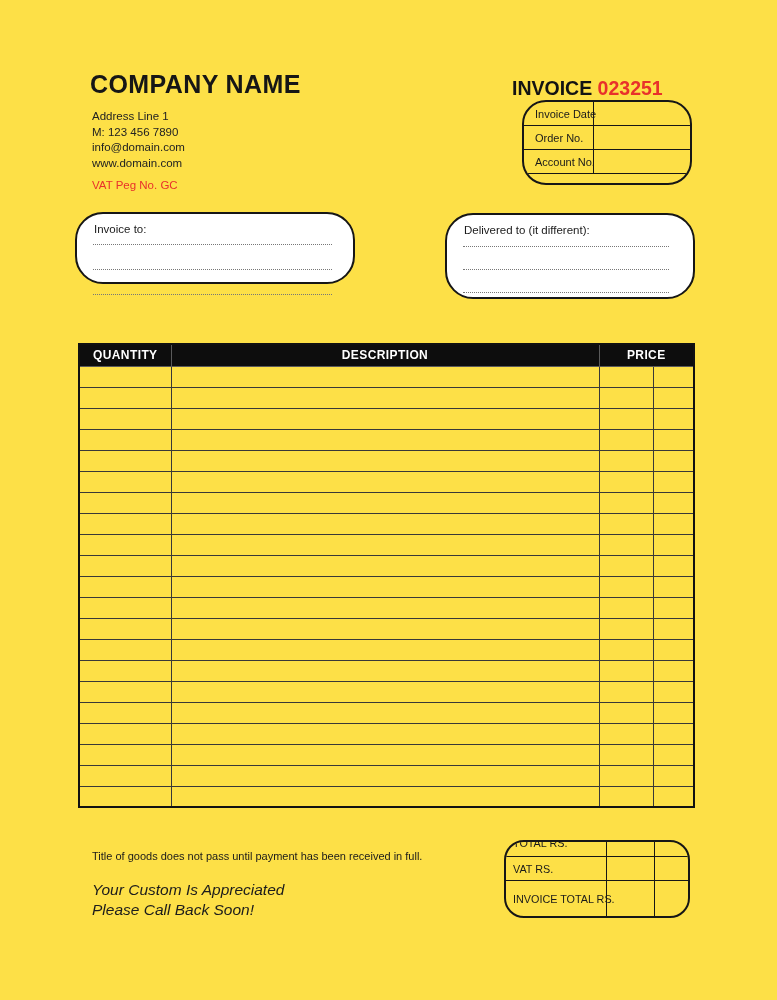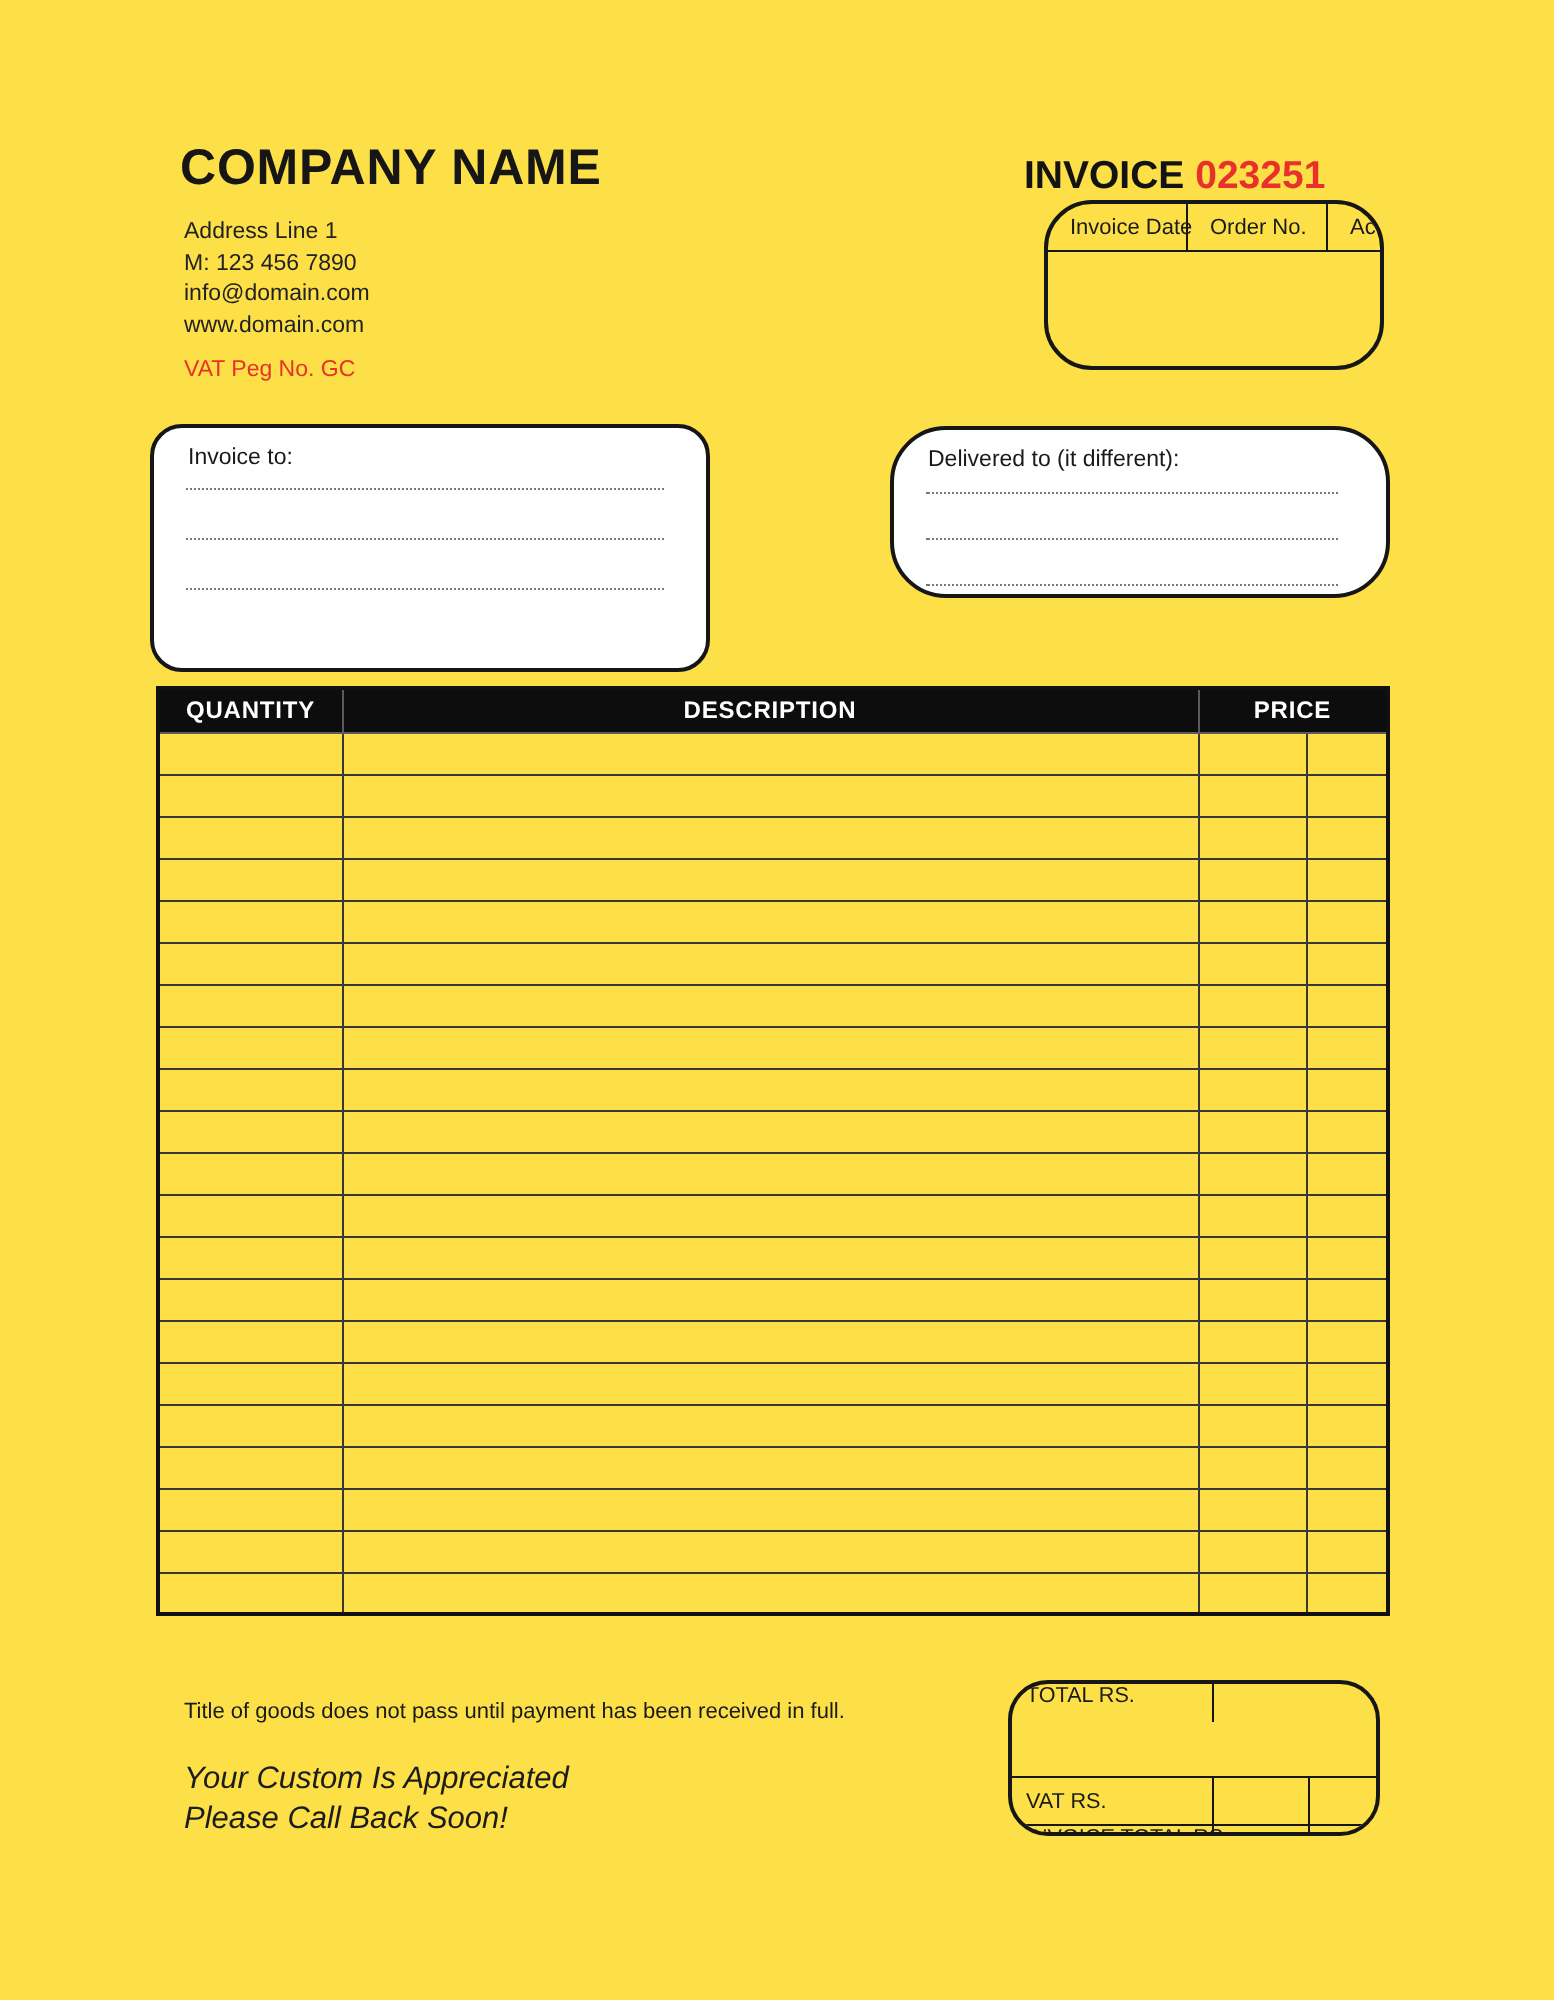--- a/index.html
+++ b/index.html
@@ -32,34 +32,34 @@
   .invoice-title {
     position: absolute; left: 512px; top: 77px; width: 180px;
     text-align: left; font-size: 19.5px; font-weight: 700; color: #131313;
     white-space: nowrap;
   }
   .invoice-title .num { color: #e8312b; }
 
   .meta-box {
     position: absolute; left: 522px; top: 100px; width: 170px; height: 85px;
     border: 2px solid #161616; border-radius: 24px; overflow: hidden;
-    display: flex; flex-direction: row; justify-content: space-between;
+    display: flex; flex-direction: column; justify-content: space-between;
   }
   .meta-row { display: flex; height: 24px; flex: none; border-bottom: 1.5px solid #161616; }
   .meta-label {
     width: 70px; flex: none; border-right: 1.5px solid #161616;
     font-size: 11px; color: #1a1a1a; display: flex; align-items: center; padding-left: 11px;
     white-space: nowrap;
   }
   .meta-value { flex: 1; }
   .meta-filler { flex: 1; }
 
   
   .roundbox { position: absolute; border: 2px solid #161616; background: #fff; }
-  .invoice-to-box { left: 75px; top: 212px; width: 280px; height: 124px; border-radius: 16px; padding-left: 24px; }
+  .invoice-to-box { left: 75px; top: 212px; width: 280px; height: 72px; border-radius: 28px; padding-left: 24px; }
   .delivered-to-box { left: 445px; top: 213px; width: 250px; height: 86px; border-radius: 28px; }
   .box-label { position: absolute; left: 17px; top: 9px; font-size: 11.5px; color: #1a1a1a; }
   .fill-lines { position: absolute; left: 16px; right: 18px; }
   .invoice-to-box .fill-lines { top: 6px; right: 21px; }
   .delivered-to-box .fill-lines { top: 9px; right: 24px; }
   .fill-line { border-bottom: 1.5px dotted #777; }
   .invoice-to-box .fill-line { height: 25px; }
   .delivered-to-box .fill-line { height: 23px; }
 
   
@@ -85,21 +85,21 @@
     position: absolute; left: 92px; top: 880px;
     font-size: 15.5px; font-style: italic; line-height: 19.5px; color: #1c1c1c;
   }
 
   .totals-box {
     position: absolute; left: 504px; top: 840px; width: 186px; height: 78px;
     border: 2px solid #161616; border-radius: 20px; overflow: hidden;
     display: flex; flex-direction: column;
   }
   .totals-row { display: flex; flex: none; }
-  .totals-row.r0 { height: 47px; border-bottom: 1.5px solid #161616; flex-direction: column; }
+  .totals-row.r0 { height: 15px; border-bottom: 1.5px solid #161616; }
   .totals-row.r1 { height: 24px; border-bottom: 1.5px solid #161616; }
   .totals-row.r2 { flex: 1; }
   .totals-label {
     width: 101px; flex: none; border-right: 1.5px solid #161616;
     font-size: 10.8px; color: #1a1a1a; display: flex; align-items: center;
     padding-left: 7px; white-space: nowrap;
   }
   .totals-row.r0 .totals-label { align-items: flex-end; padding-bottom: 7px; }
   .totals-value { width: 48px; flex: none; border-right: 1.5px solid #161616; }
   .totals-value2 { flex: 1; }

